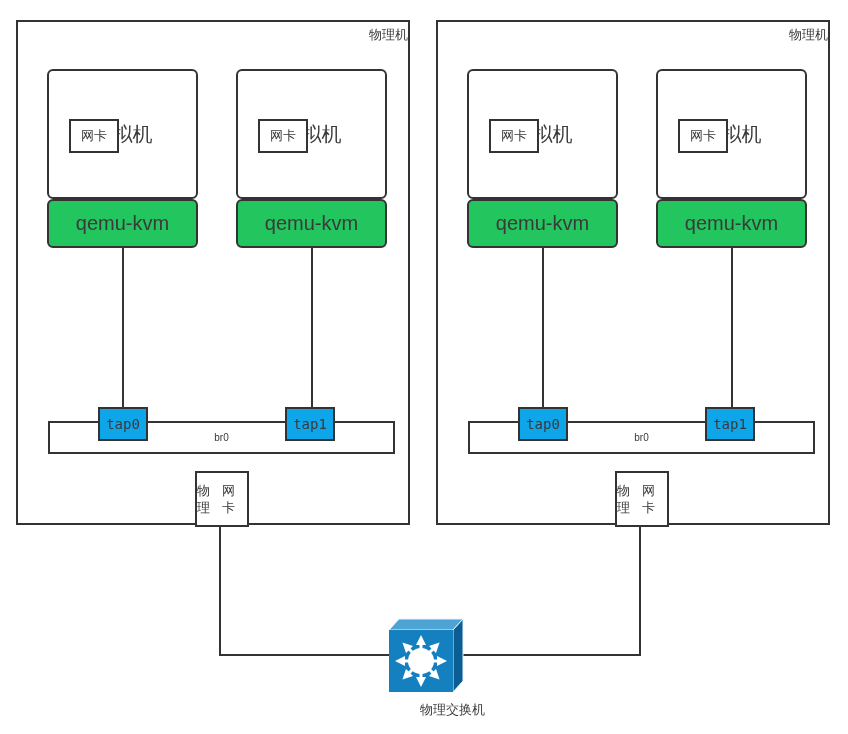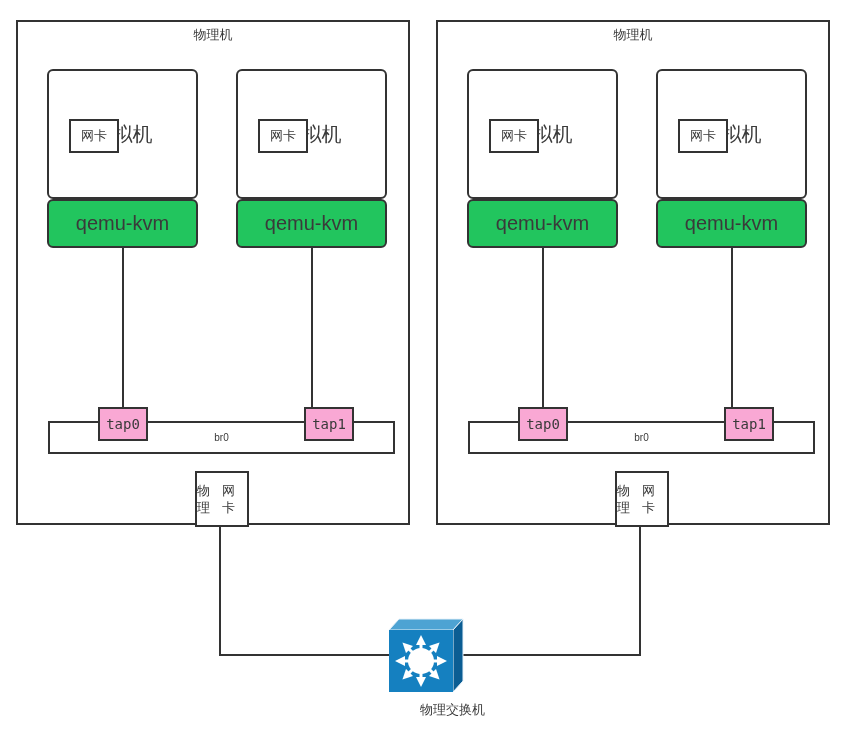--- a/index.html
+++ b/index.html
@@ -24,21 +24,21 @@
     height: 505px;
     border: 2px solid #333333;
     background: #ffffff;
   }
   .machine.m0 { left: 16px; }
   .machine.m1 { left: 436px; }
   .machine-title {
     position: absolute;
     top: 4px; left: 0;
     width: 100%;
-    text-align: center;
+    text-align: right;
     font-size: 13px;
     color: #3a3a3a;
   }
 
   
   .vm {
     position: absolute;
     top: 47px;
     width: 151px;
     height: 130px;
@@ -87,30 +87,30 @@
   .qemu.colA { left: 29px; }
   .qemu.colB { left: 218px; }
 
   
   .tap {
     position: absolute;
     top: 385px;
     width: 50px;
     height: 34px;
     border: 2px solid #333333;
-    background: #f9a8d4;
+    background: #0ea5e9;
     display: flex;
     align-items: center;
     justify-content: center;
     font-family: "DejaVu Sans Mono", "Liberation Mono", monospace;
     font-size: 14px;
     z-index: 3;
   }
   .tap.colA { left: 80px; }
-  .tap.colB { left: 286px; text-align: center; }
+  .tap.colB { left: 267px; text-align: center; }
 
   .bridge {
     position: absolute;
     top: 399px;
     left: 30px;
     width: 347px;
     height: 33px;
     border: 2px solid #333333;
     background: #ffffff;
     display: flex;

